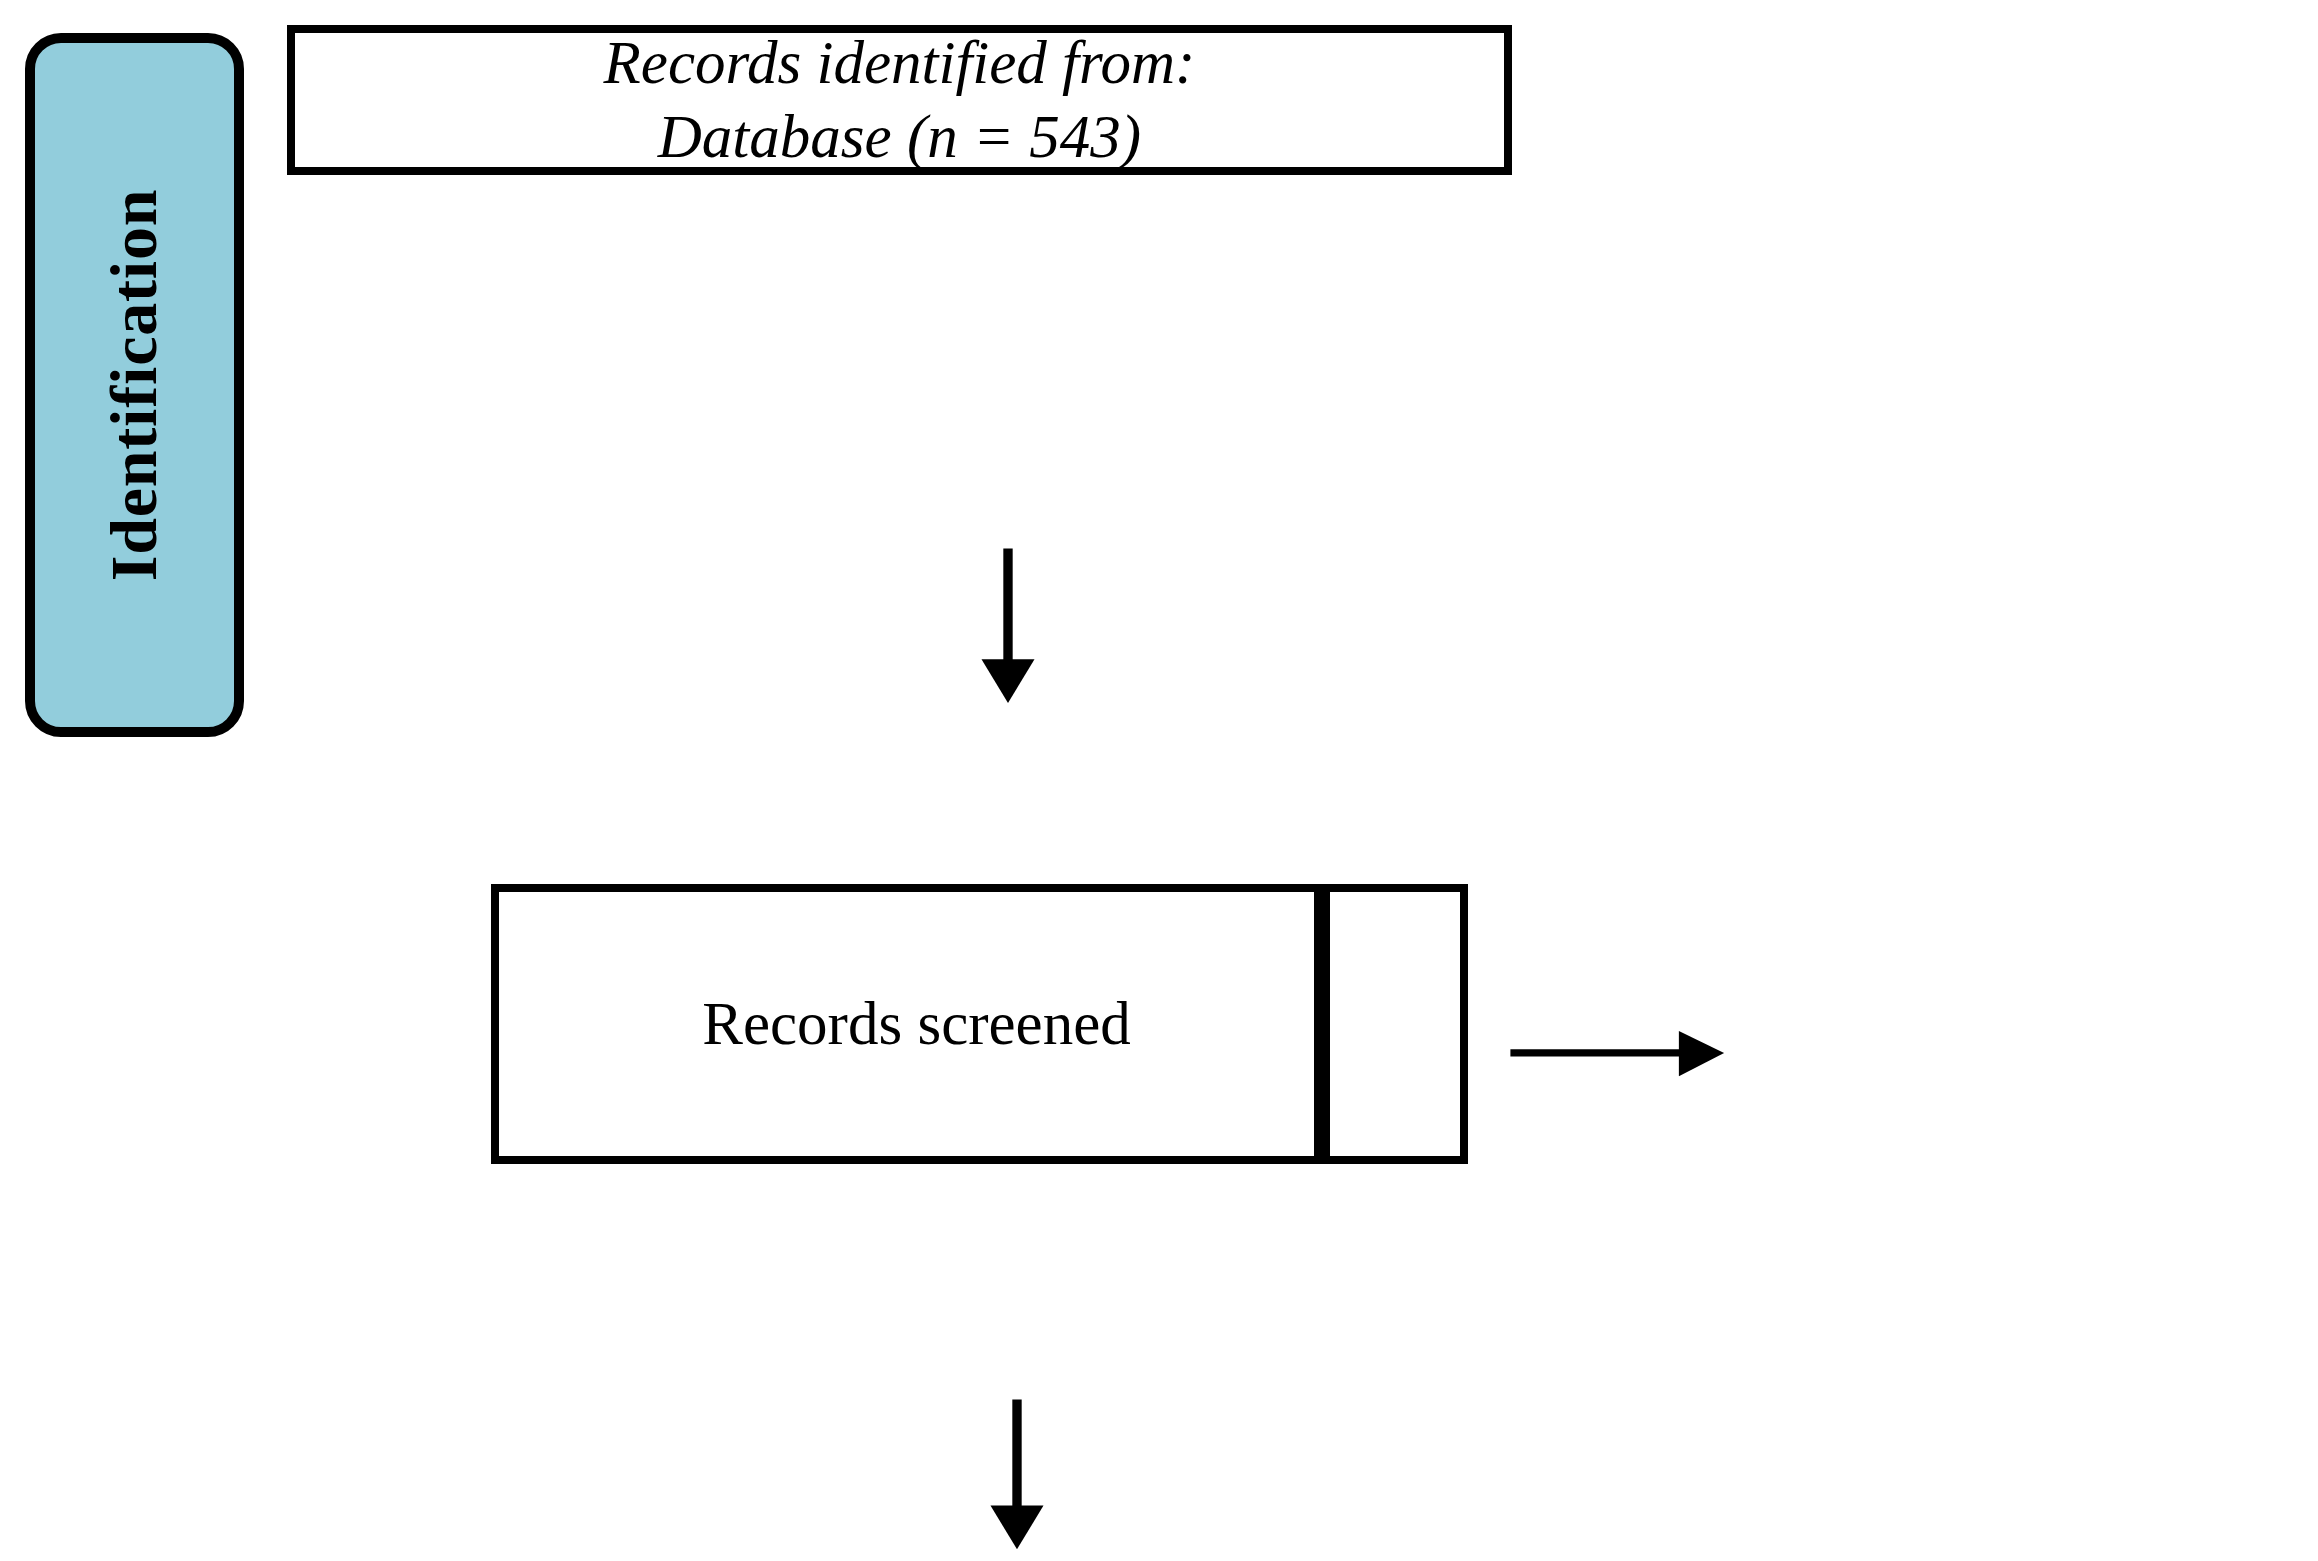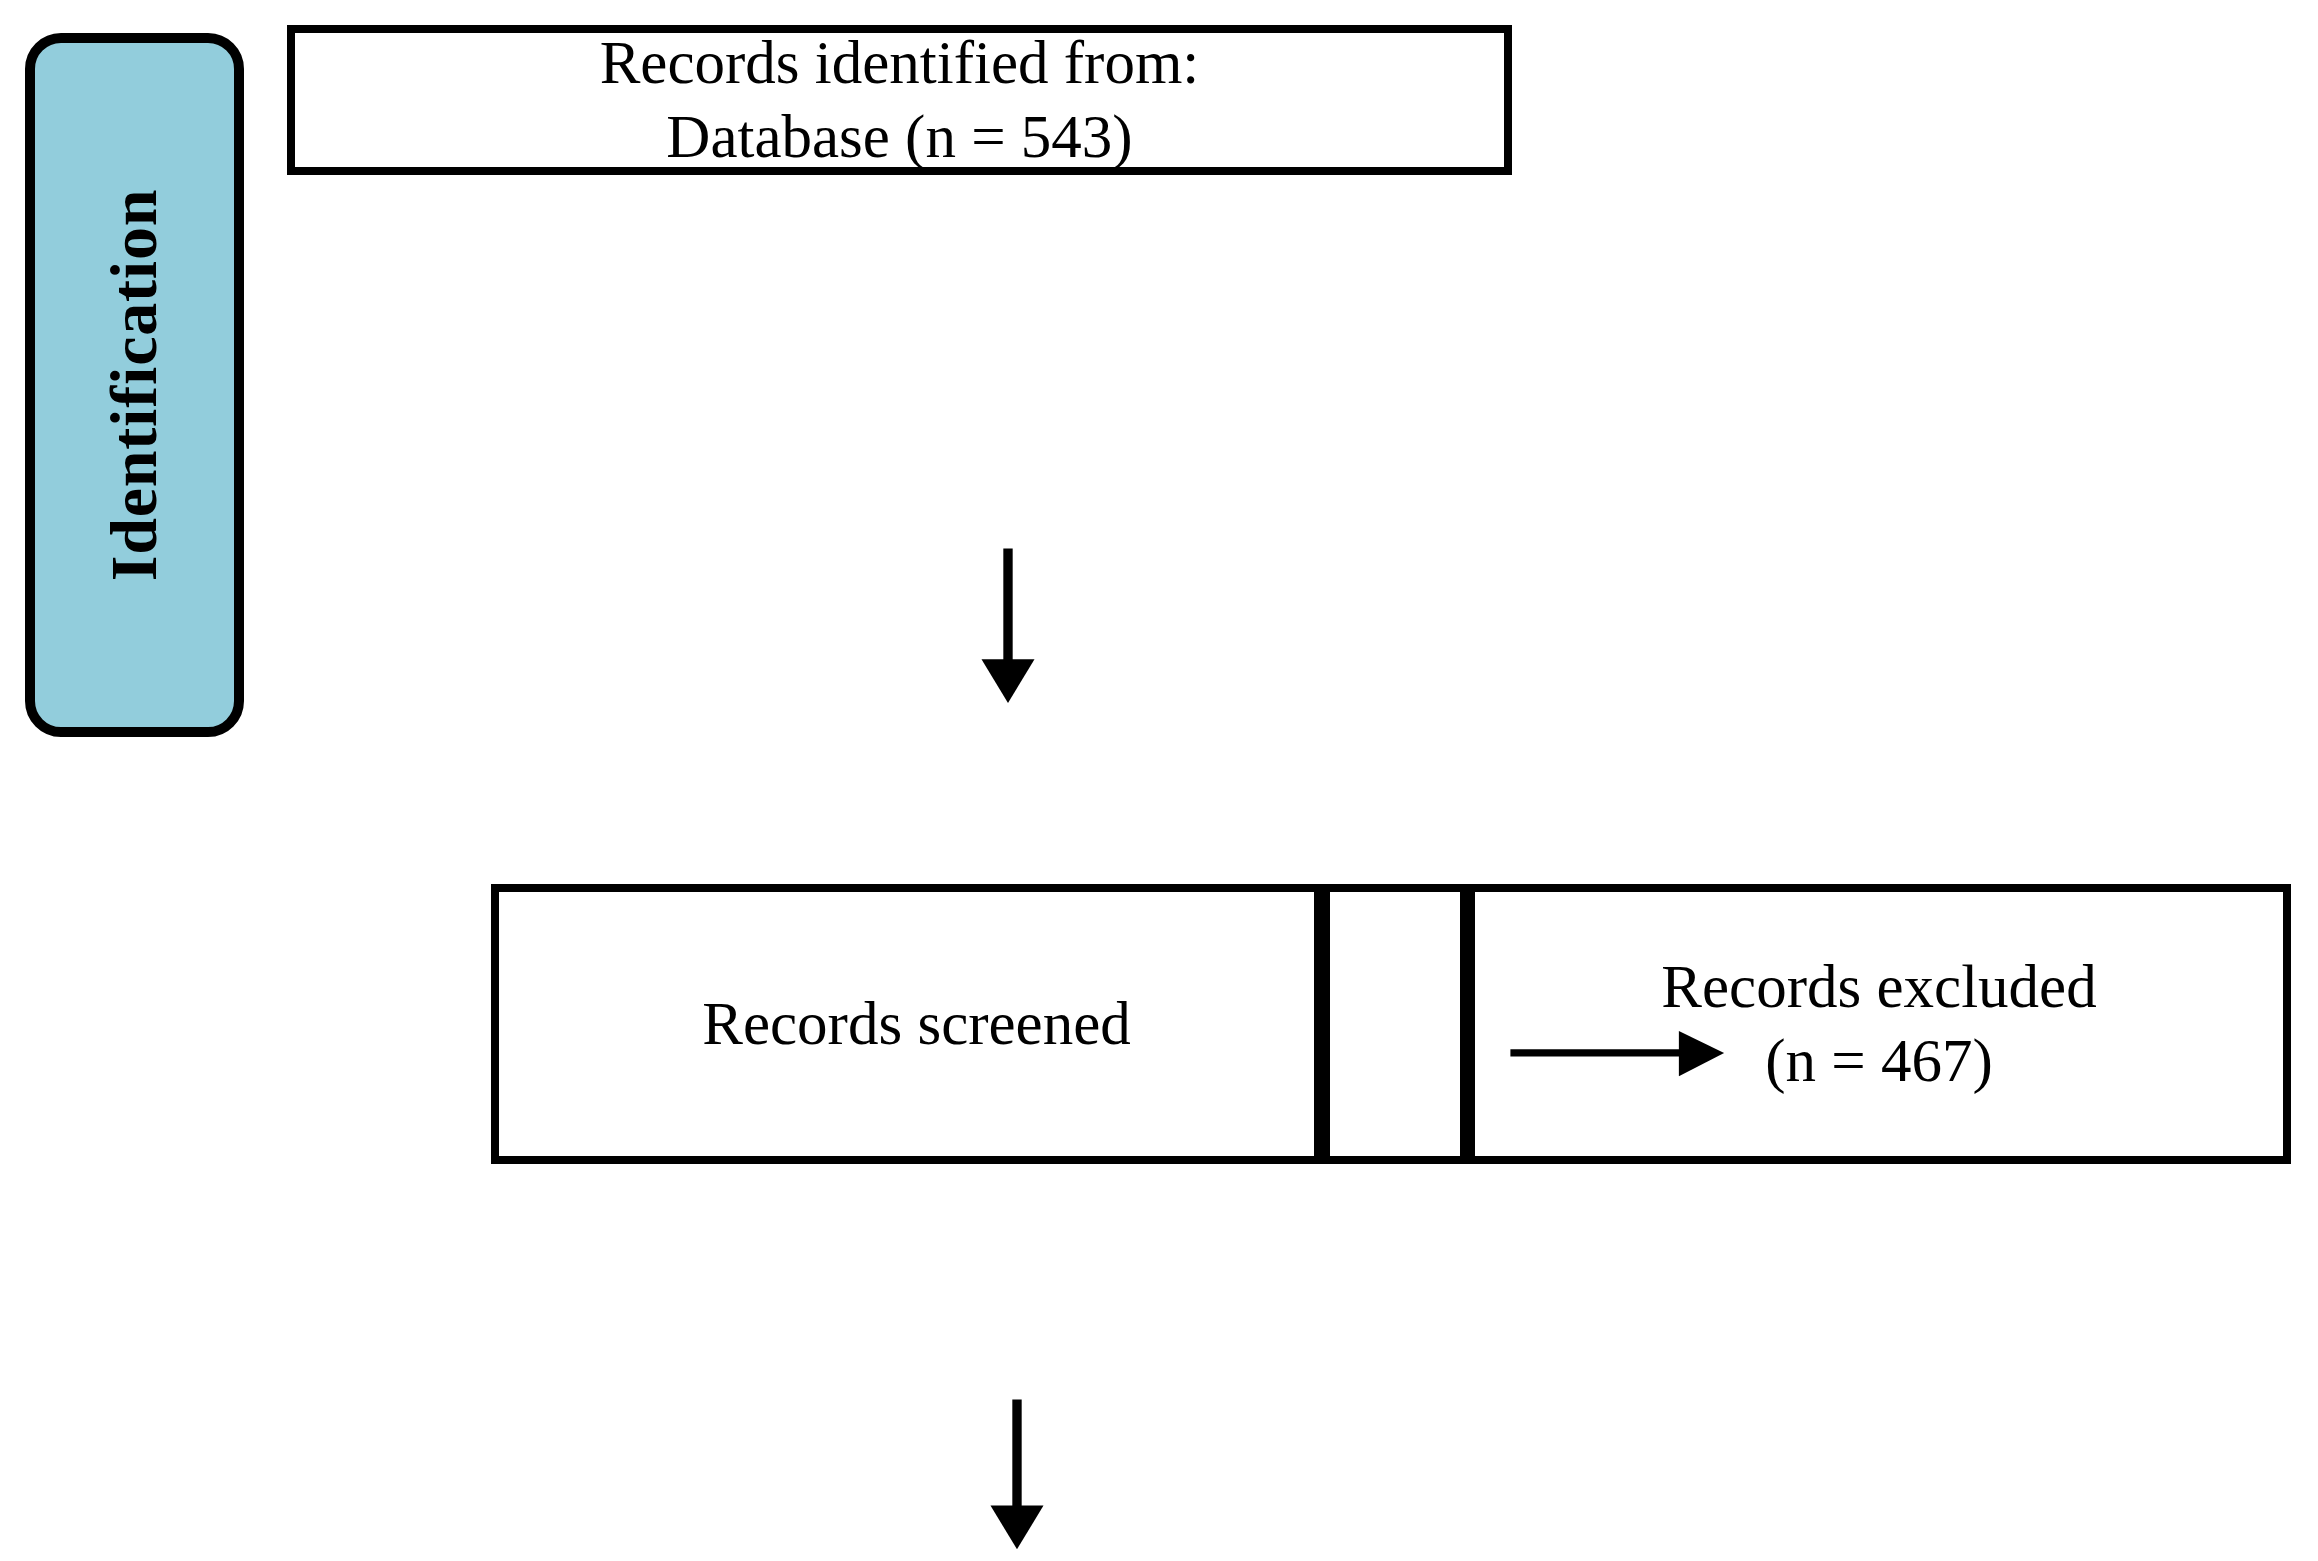--- a/index.html
+++ b/index.html
@@ -77,42 +77,38 @@
 </style>
 </head>
 <body>
 
 <div id="diagram">
 
   <div class="stage-label" style="left:25px; top:33px; width:219px; height:704px;">
     <span class="stage-label-text">Identification</span>
   </div>
 
-  <div class="flow-box" style="left:287px; top:25px; width:1225px; height:150px;">
+  <div class="flow-box" style="left:287px; top:25px; width:1225px; height:150px;font-style:italic;">
     <div class="line">Records identified from:</div>
     <div class="line">Database (n = 543)</div>
   </div>
 
   <div class="arrow" style="left:969px; top:548px;">
     <svg width="78" height="157" viewBox="0 0 100 200">
       <line x1="50" y1="0" x2="50" y2="148" stroke="#000000" stroke-width="12"></line>
       <polygon points="16,142 84,142 50,198" fill="#000000"></polygon>
     </svg>
   </div>
 
   <div class="flow-box" style="left:491px; top:884px; width:831px; height:280px;padding-left:20px;">
     <div class="line">Records screened</div>
   </div>
 
   <div class="spacer-box" style="left:1322px; top:884px; width:146px; height:280px;"></div>
 
-  <div class="flow-box" style="left:1467px; top:884px; width:824px; height:280px;">
-    <div class="line">Records excluded</div>
-    <div class="line">(n = 467)</div>
-  </div>
 
   <div class="arrow" style="left:1510px; top:1017px;">
     <svg width="227" height="78" viewBox="0 0 290 100">
       <line x1="0" y1="46" x2="222" y2="46" stroke="#000000" stroke-width="9"></line>
       <polygon points="216,18 216,76 274,46" fill="#000000"></polygon>
     </svg>
   </div>
 
   <div class="arrow" style="left:978px; top:1399px;">
     <svg width="78" height="157" viewBox="0 0 100 200">

